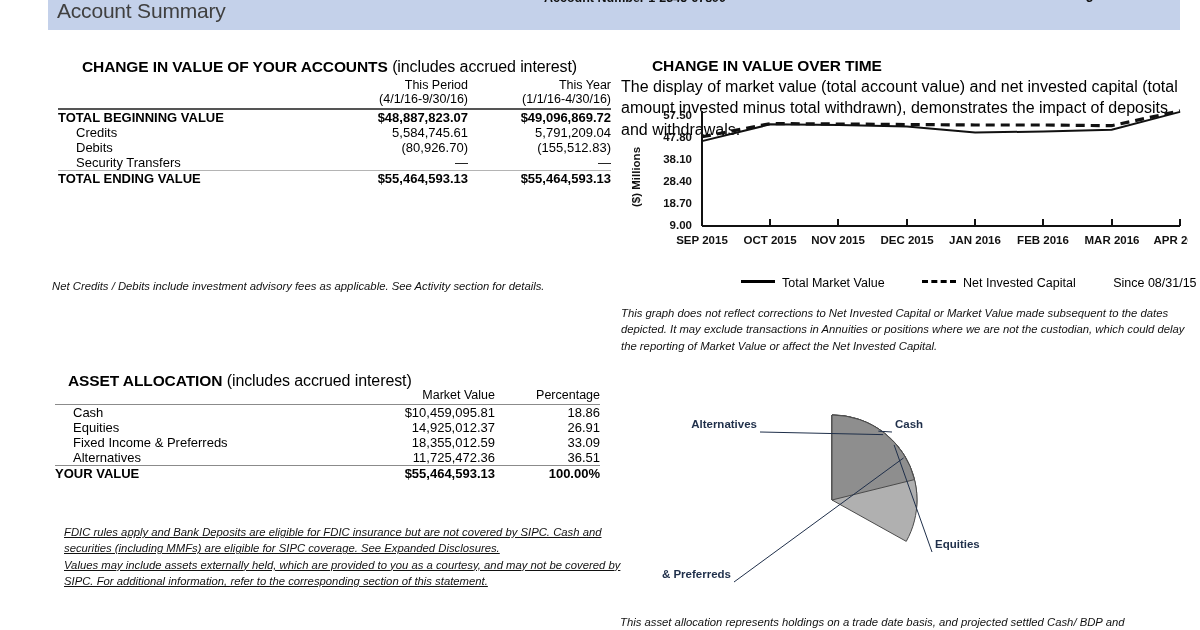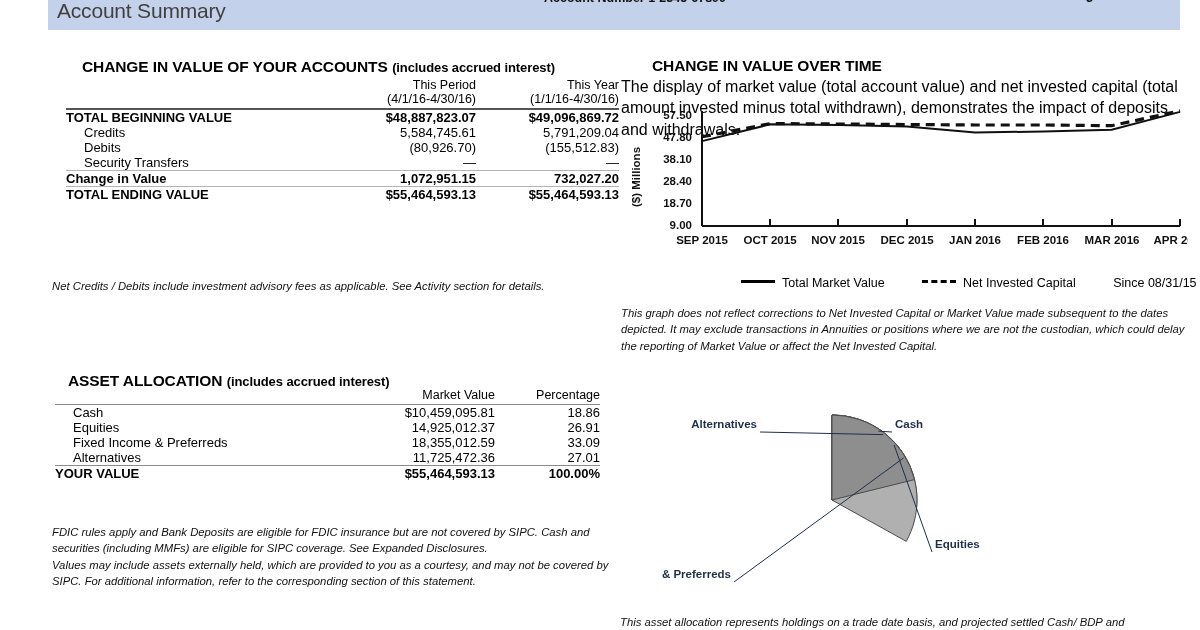--- a/index.html
+++ b/index.html
@@ -56,22 +56,22 @@
     position: absolute;
     white-space: nowrap;
   }
   .section-head .h-main {
     font-size: 15.5px;
     font-weight: bold;
     letter-spacing: -0.1px;
     margin-left: 32px;
   }
   .section-head .h-sub {
-    font-size: 13px;
-    font-weight: bold;
+    font-size: 16px;
+    font-weight: normal;
     letter-spacing: -0.1px;
     margin-top: 48px;
   }
 
   
   table.fin {
     position: absolute;
     border-collapse: collapse;
     font-size: 13px;
   }
@@ -133,27 +133,27 @@
 <div id="header-band"></div>
 <div id="page-title">Account Summary</div>
 <div id="account-number">Account Number 1-2345-67890</div>
 <div id="page-number">3</div>
 
 <div class="section-head" style="left:50px; top:58px;">
   <span class="h-main">CHANGE IN VALUE OF YOUR ACCOUNTS</span>
   <span class="h-sub">(includes accrued interest)</span>
 </div>
 
-<table class="fin" id="tbl-change-in-value" style="left:66px; top:78px; width:553px;">
+<table class="fin" id="tbl-change-in-value" style="left:58px; top:78px; width:553px;">
   <tbody>
       <tr>
     <td class="lbl" style="width:240px;"></td>
     <td class="colhead" style="width:170px;">
       <span>This Period</span><br>
-      <span>(4/1/16-4/30/16)</span>
+      <span>(4/1/16-9/30/16)</span>
     </td>
     <td class="colhead" style="width:143px;">
       <span>This Year</span><br>
       <span>(1/1/16-4/30/16)</span>
     </td>
   </tr>
 
   <tr class="bold rule-thick">
     <td class="lbl">TOTAL BEGINNING VALUE</td>
     <td class="num">$48,887,823.07</td>
@@ -172,25 +172,20 @@
     <td class="num">(155,512.83)</td>
   </tr>
 
   <tr>
     <td class="lbl indent">Security Transfers</td>
     <td class="num">—</td>
     <td class="num">—</td>
   </tr>
 
 
-  <tr class="bold rule-hair">
-    <td class="lbl">Change in Value</td>
-    <td class="num">1,072,951.15</td>
-    <td class="num">732,027.20</td>
-  </tr>
 
   <tr class="bold rule-hair">
     <td class="lbl">TOTAL ENDING VALUE</td>
     <td class="num">$55,464,593.13</td>
     <td class="num">$55,464,593.13</td>
   </tr>
 </tbody>
   </table>
 
 <div class="footnote" style="left:52px; top:278px; width:560px;">Net Credits / Debits include investment advisory fees as applicable. See Activity section for details.</div>
@@ -281,32 +276,32 @@
     <td class="num">26.91</td>
   </tr>
   <tr>
     <td class="lbl indent">Fixed Income &amp; Preferreds</td>
     <td class="num">18,355,012.59</td>
     <td class="num">33.09</td>
   </tr>
   <tr>
     <td class="lbl indent">Alternatives</td>
     <td class="num">11,725,472.36</td>
-    <td class="num">27.01</td>
+    <td class="num">36.51</td>
   </tr>
 
   <tr class="bold rule-thin">
     <td class="lbl">YOUR VALUE</td>
     <td class="num">$55,464,593.13</td>
     <td class="num">100.00%</td>
   </tr>
 </tbody>
   </table>
 
-<div class="footnote" style="left:52px; top:524px; width:560px; white-space:pre-line;">FDIC rules apply and Bank Deposits are eligible for FDIC insurance but are not covered by SIPC. Cash and securities (including MMFs) are eligible for SIPC coverage. See Expanded Disclosures.
+<div class="footnote" style="left:64px; top:524px; width:560px; white-space:pre-line;text-decoration:underline;">FDIC rules apply and Bank Deposits are eligible for FDIC insurance but are not covered by SIPC. Cash and securities (including MMFs) are eligible for SIPC coverage. See Expanded Disclosures.
 Values may include assets externally held, which are provided to you as a courtesy, and may not be covered by SIPC. For additional information, refer to the corresponding section of this statement.</div>
 
 <div id="pie-wrap">
   <svg width="440" height="200" viewBox="0 0 440 200">
 
     <g id="pie-slices">
         <path d="M 172 100 L 172.00 15.00 A 85 85 0 0 1 250.75 68.02 Z" fill="#e2e2e2" stroke="#4a4a4a" stroke-width="1"></path>
         <path d="M 172 100 L 172.00 15.00 A 85 85 0 0 1 256.39 110.18 Z" fill="#cfcfcf" stroke="#4a4a4a" stroke-width="1"></path>
         <path d="M 172 100 L 172.00 15.00 A 85 85 0 0 1 246.25 141.37 Z" fill="#b0b0b0" stroke="#4a4a4a" stroke-width="1"></path>
         <path d="M 172 100 L 172.00 15.00 A 85 85 0 0 1 254.51 79.59 Z" fill="#8e8e8e" stroke="#4a4a4a" stroke-width="1"></path>

